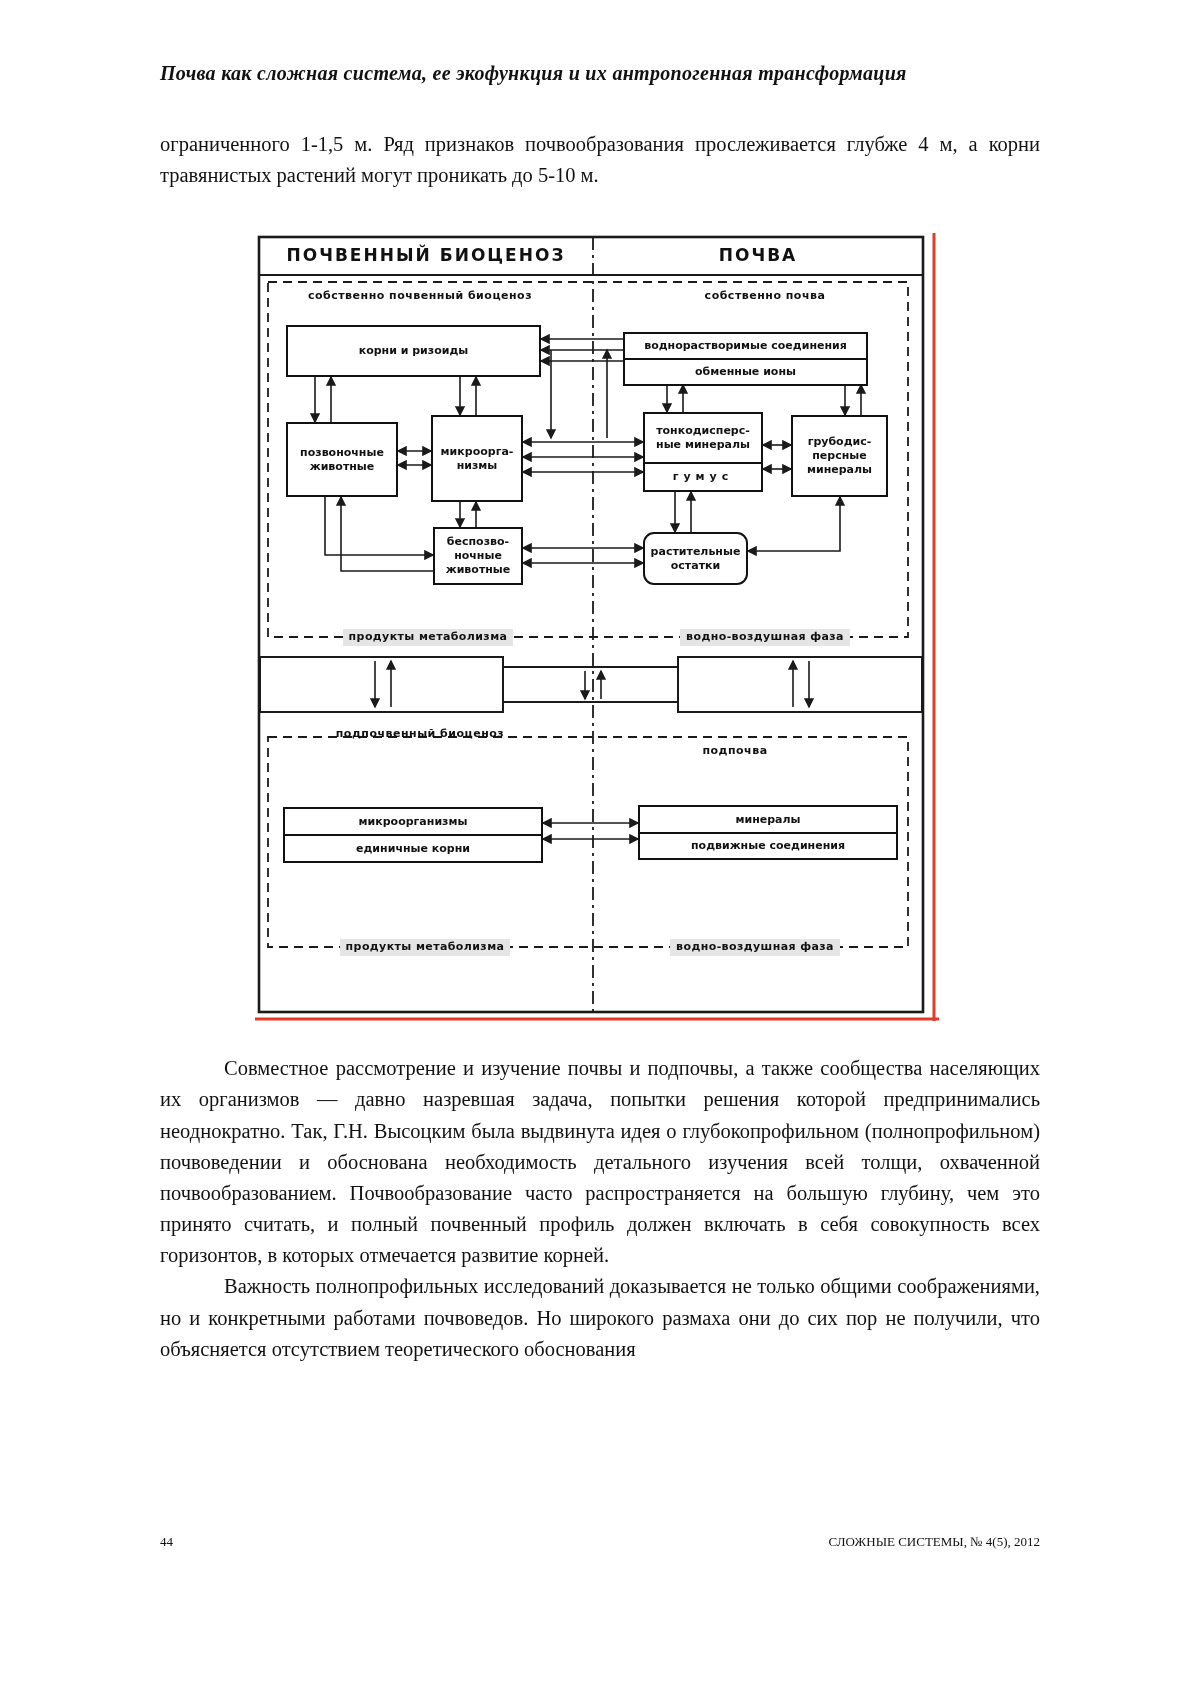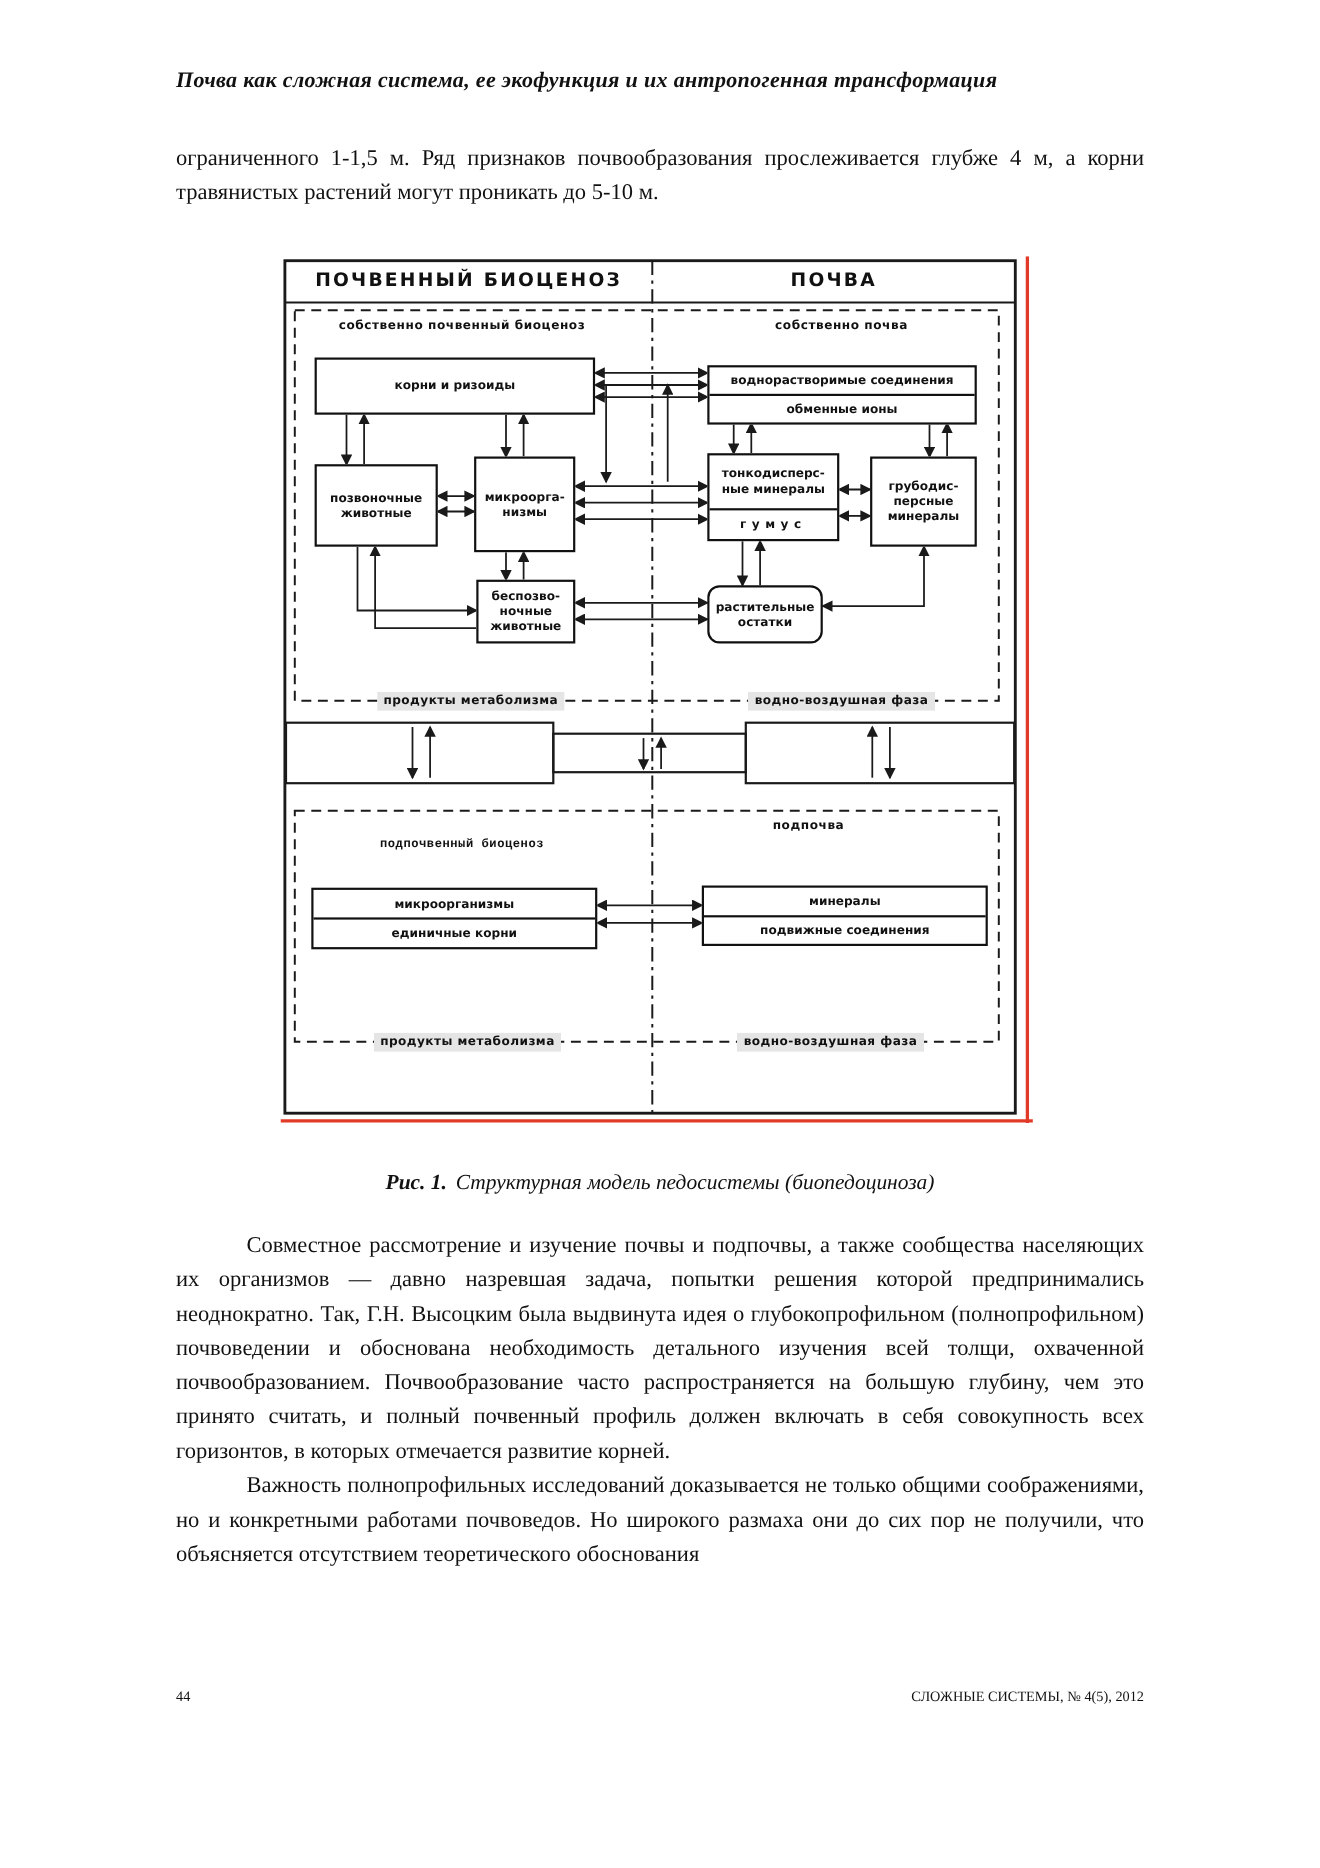--- a/index.html
+++ b/index.html
@@ -122,33 +122,33 @@
 
         <line x1="679" y1="0" x2="679" y2="788" stroke="#e23a28" stroke-width="3"></line>
         <line x1="0" y1="786" x2="684" y2="786" stroke="#e23a28" stroke-width="3"></line>
       </svg>
 
       <div class="txt hdr-cell" style="left:4px; top:12px; width:334px;">ПОЧВЕННЫЙ БИОЦЕНОЗ</div>
       <div class="txt hdr-cell" style="left:338px; top:12px; width:330px;">ПОЧВА</div>
 
       <div class="txt sec-label" style="left:35px; top:56px; width:260px;">собственно почвенный биоценоз</div>
       <div class="txt sec-label" style="left:395px; top:56px; width:230px;">собственно почва</div>
-      <div class="txt sec-label" style="left:55px; top:529px; width:220px;font-family:Liberation Mono, monospace;">подпочвенный биоценоз</div>
+      <div class="txt sec-label" style="left:55px; top:494px; width:220px;">подпочвенный биоценоз</div>
       <div class="txt sec-label" style="left:400px; top:511px; width:160px;">подпочва</div>
 
       <div class="txt dbox" style="left:31px; top:92px; width:255px; height:52px;">корни и ризоиды</div>
       <div class="txt dbox" style="left:31px; top:189px; width:112px; height:75px;">позвоночные
 животные</div>
       <div class="txt dbox" style="left:176px; top:182px; width:92px; height:87px;">микроорга-
 низмы</div>
       <div class="txt dbox" style="left:178px; top:294px; width:90px; height:58px;">беспозво-
 ночные
 животные</div>
 
-      <div class="txt dstack" style="left:388px; top:99px; width:245px; height:54px;">
+      <div class="txt dstack" style="left:368px; top:99px; width:245px; height:54px;">
         <div class="row">воднорастворимые соединения</div>
         <div class="row rb">обменные ионы</div>
       </div>
       <div class="txt dstack" style="left:388px; top:179px; width:120px; height:80px;">
         <div class="row tall">тонкодисперс-
 ные минералы</div>
         <div class="row rb humus">гумус</div>
       </div>
       <div class="txt dbox" style="left:536px; top:182px; width:97px; height:82px;">грубодис-
 персные
@@ -167,23 +167,20 @@
         <div class="row">минералы</div>
         <div class="row rb">подвижные соединения</div>
       </div>
 
       <div class="txt dash-label" style="left:85px; top:706px; width:170px;">продукты метаболизма</div>
       <div class="txt dash-label" style="left:415px; top:706px; width:170px;">водно-воздушная фаза</div>
 
     </div>
   </div>
 
-  <div class="caption">
-    <span class="cap-label">Рис. 1.</span><span class="cap-text">Структурная модель педосистемы (биопедоциноза)</span>
-  </div>
 
   <p class="body-text first indent">Совместное рассмотрение и изучение почвы и подпочвы, а также сообщества населяющих их организмов — давно назревшая задача, попытки решения которой предпринимались неоднократно. Так, Г.Н. Высоцким была выдвинута идея о глубокопрофильном (полнопрофильном) почвоведении и обоснована необходимость детального изучения всей толщи, охваченной почвообразованием. Почвообразование часто распространяется на большую глубину, чем это принято считать, и полный почвенный профиль должен включать в себя совокупность всех горизонтов, в которых отмечается развитие корней.</p>
   <p class="body-text indent">Важность полнопрофильных исследований доказывается не только общими соображениями, но и конкретными работами почвоведов. Но широкого размаха они до сих пор не получили, что объясняется отсутствием теоретического обоснования</p>
 
   <div class="footer">
     <span>44</span>
     <span>СЛОЖНЫЕ СИСТЕМЫ, № 4(5), 2012</span>
   </div>
 
 </div>

